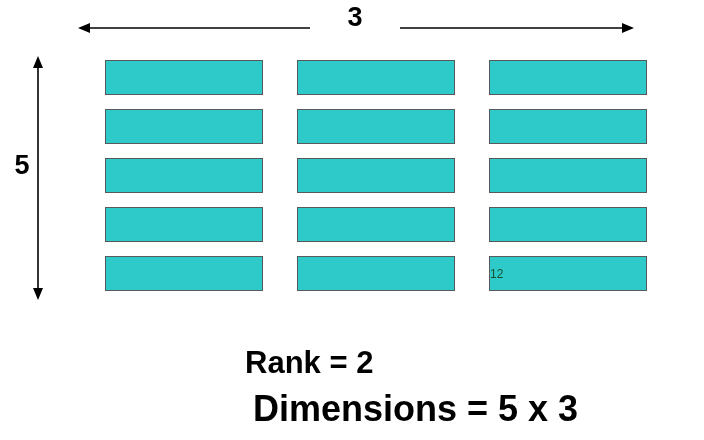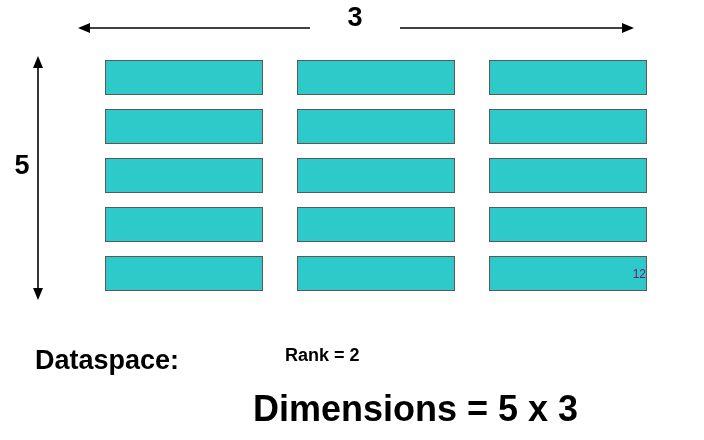--- a/index.html
+++ b/index.html
@@ -36,27 +36,27 @@
     grid-auto-rows: 35px;
     column-gap: 34px;
     row-gap: 14px;
   }
   .cell {
     background: var(--cell-fill, #2EC9C9);
     border: 1px solid var(--cell-border, #595959);
     box-sizing: border-box;
     display: flex;
     align-items: center;
-    justify-content: flex-end;
+    justify-content: flex-start;
     font-size: 12px;
-    color: #701a75;
+    color: #14532d;
   }
   
   .caption-title    { position: absolute; left: 35px;  top: 345px; font-size: 27px; font-weight: bold; }
-  .caption-rank     { position: absolute; left: 245px; top: 345px; font-size: 18px; font-weight: bold; margin-left: 40px; }
+  .caption-rank     { position: absolute; left: 245px; top: 345px; font-size: 31px; font-weight: bold; }
   .caption-dims     { position: absolute; left: 253px; top: 388px; font-size: 36px; font-weight: bold; }
 </style>
 </head>
 <body>
 
 <div class="canvas">
 
   <svg class="h-arrow" width="572" height="22" viewBox="0 0 572 22" aria-hidden="true">
     <defs>
       <marker id="ah1" markerWidth="12" markerHeight="10" refX="10" refY="5" orient="auto" markerUnits="userSpaceOnUse">
@@ -92,17 +92,16 @@
       <div class="cell"></div>
       <div class="cell"></div>
       <div class="cell"></div>
       <div class="cell"></div>
       <div class="cell"></div>
       <div class="cell">
         <span>12</span>
       </div>
     </div>
 
-  <div class="caption-title">Dataspace:</div>
   <div class="caption-rank">Rank = 2</div>
   <div class="caption-dims">Dimensions = 5 x 3</div>
 
 </div>
 
 </body></html>

